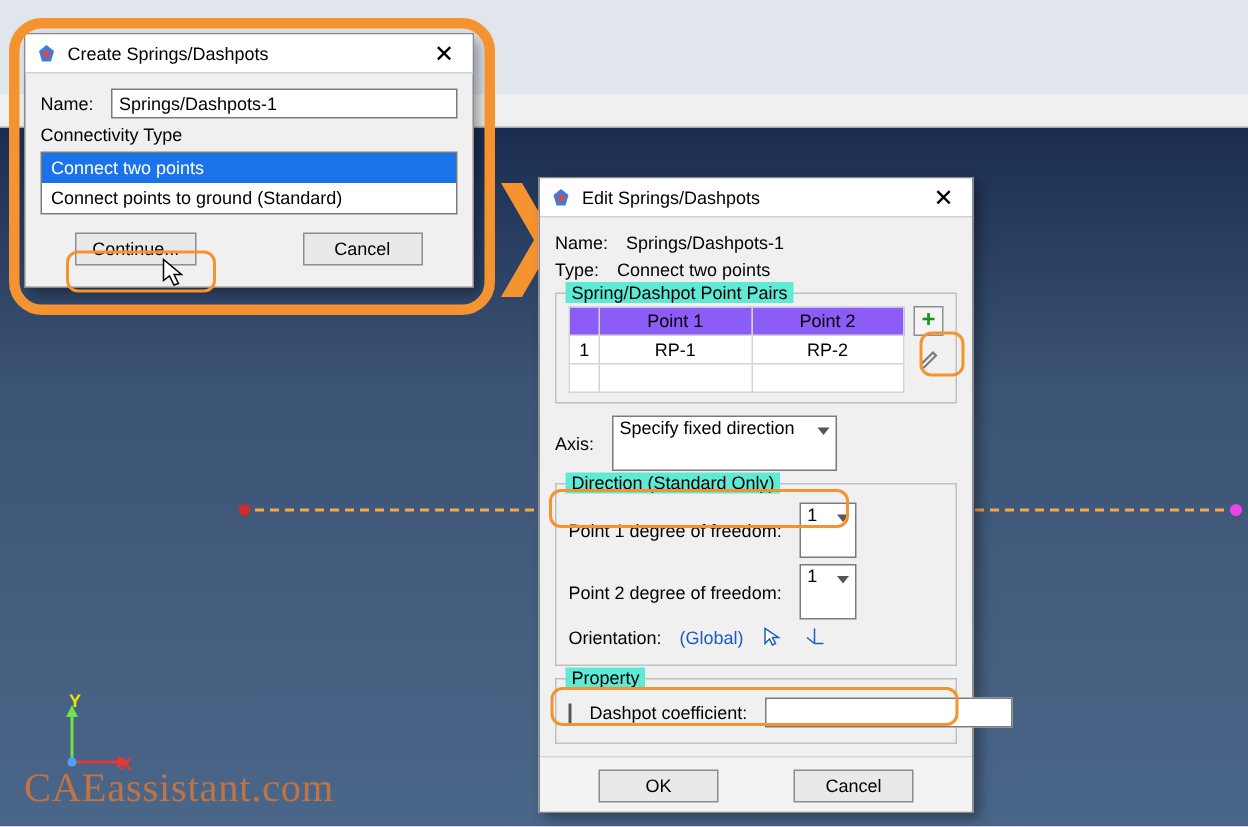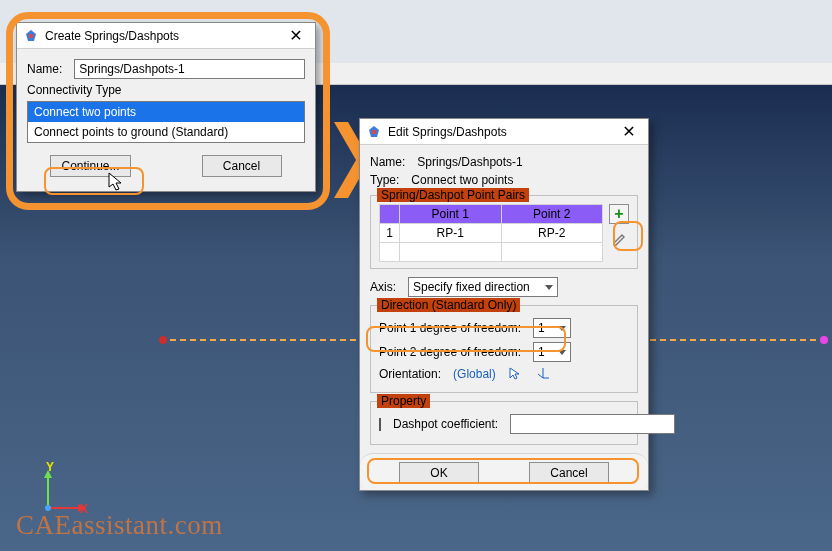--- a/index.html
+++ b/index.html
@@ -21,24 +21,24 @@
   .dlg { position:absolute; background:#f0f0f0; border:1px solid #8a8a8a; box-shadow:4px 4px 8px rgba(0,0,0,0.35); }
   .dlg-title { height:26px; display:flex; align-items:center; padding:0 6px; background:#fff; border-bottom:1px solid #d0d0d0; }
   .dlg-title .ico { width:16px; height:16px; margin-right:6px; display:flex; align-items:center; justify-content:center;}
   .dlg-title .ttxt { flex:1; font-size:12px; }
   .dlg-title .close { width:26px; text-align:center; font-size:16px; cursor:default; }
   .dlg-body { padding:6px 10px 10px 10px; }
   .row { display:flex; align-items:center; margin:4px 0; gap:12px;}
   .lbl { white-space:nowrap; }
   .txt { height:20px; border:1px solid #7a7a7a; background:#fff; padding:1px 4px; font-size:12px; }
   .btn { height:22px; min-width:80px; background:#e9e9e9; border:1px solid #8e8e8e; padding:0 10px; cursor:default;}
-  .sel { height:20px; border:1px solid #7a7a7a; background:#fff; padding:0 18px 0 4px; position:relative; display:inline-flex; align-items:center;}
+  .sel { height:37px; border:1px solid #7a7a7a; background:#fff; padding:0 18px 0 4px; position:relative; display:inline-flex; }
   .sel::after{ content:""; position:absolute; right:4px; top:7px; width:0;height:0;border-left:4px solid transparent;border-right:4px solid transparent;border-top:5px solid #555;}
   .group { border:1px solid #c0c0c0; padding:8px 8px 6px 8px; margin-top:8px; position:relative;}
-  .group > .legend { position:absolute; top:-8px; left:6px; background:#c2410c; padding:0 4px; font-size:12px;}
+  .group > .legend { position:absolute; top:-8px; left:6px; background:#5eead4; padding:0 4px; font-size:12px;}
   .tbl { width:100%; border:1px solid #bcbcbc; border-collapse:collapse; background:#fff; }
   .tbl th, .tbl td { border:1px solid #d4d4d4; padding:2px 4px; text-align:center; font-size:12px;}
   .tbl th { background:#8b5cf6; font-weight:normal;}
   .chk { width:13px; height:13px; border:1px solid #555; background:#fff; display:inline-flex; align-items:center; justify-content:center; font-size:11px; line-height:1;}
   .chk.checked::before{content:"✓"; color:#2a6fd6;}
 
   
   .d1 { left:16px; top:22px; width:300px; }
   .listbox { border:1px solid #7a7a7a; background:#fff; margin:2px 0 8px 0;}
   .listbox .item{ padding:3px 6px;}
@@ -48,21 +48,21 @@
   
   .hl-orange-frame { position:absolute; border:7px solid #f59331; border-radius:22px; pointer-events:none; }
   .hl-orange-thin { border:2px solid #f59331; border-radius:8px; pointer-events:none; position:absolute;}
 
   
   .chevron { position:absolute; left:332px; top:120px; width:40px; height:80px; }
   .chevron svg polygon{ fill:#f59331;}
 
   
   .d2 { left:359px; top:118px; width:290px; }
-  .d2 .btnrow{ display:flex; justify-content:center; gap:50px; padding:8px 0 6px 0; border-top:1px solid #d5d5d5; margin:8px -10px -10px -10px; background:#f3f3f3;border-radius:13px;}
+  .d2 .btnrow{ display:flex; justify-content:center; gap:50px; padding:8px 0 6px 0; border-top:1px solid #d5d5d5; margin:8px -10px -10px -10px; background:#f3f3f3;}
   .plus-btn{ width:20px;height:20px; border:1px solid #8e8e8e; background:#f4f4f4; color:#1a8f1a; font-weight:bold; display:flex;align-items:center;justify-content:center; font-size:16px;}
   .pencil-icon { width:20px;height:20px; display:flex;align-items:center;justify-content:center; color:#7a7a7a;}
   .cursor-icon, .triad3-icon { width:16px;height:16px; }
 
   .cursor-pointer{position:absolute;width:14px;height:20px;}
 </style>
 </head>
 <body>
 
 <div class="viewport">

